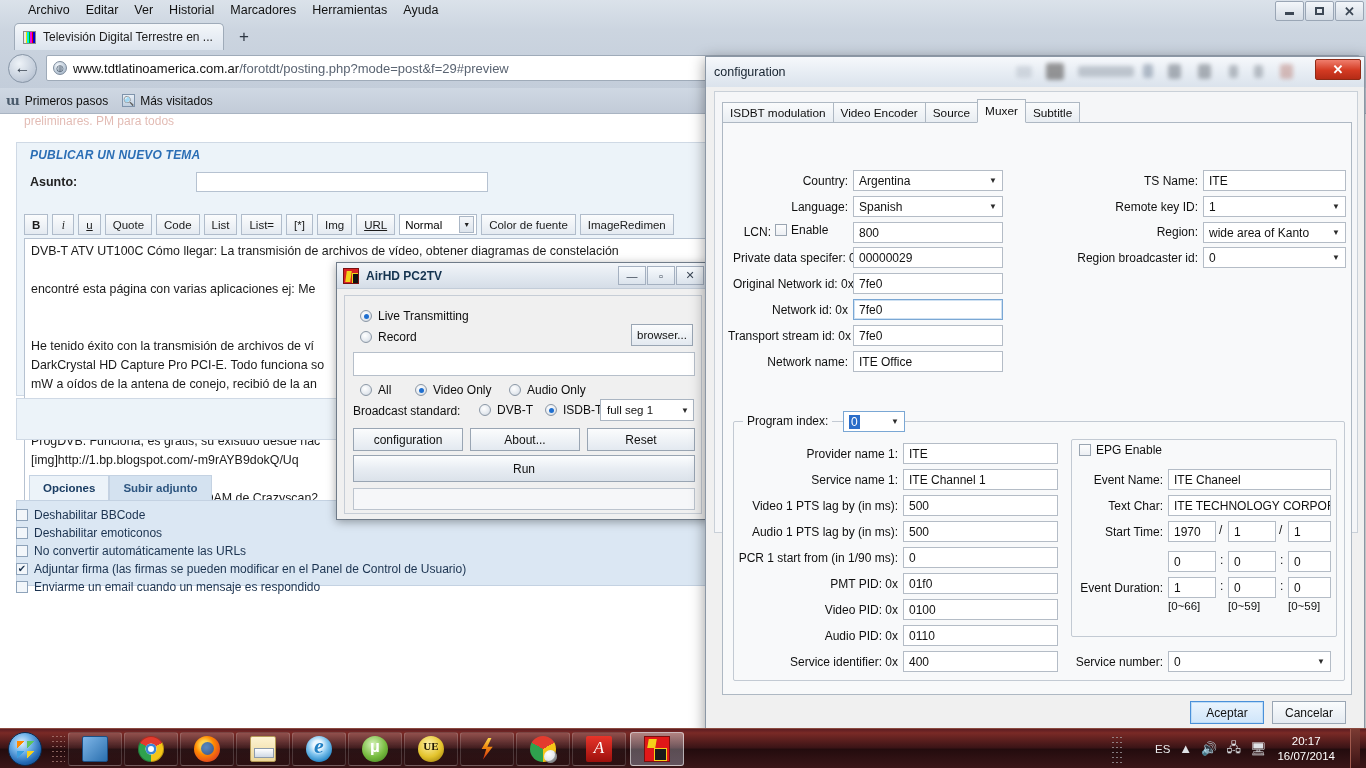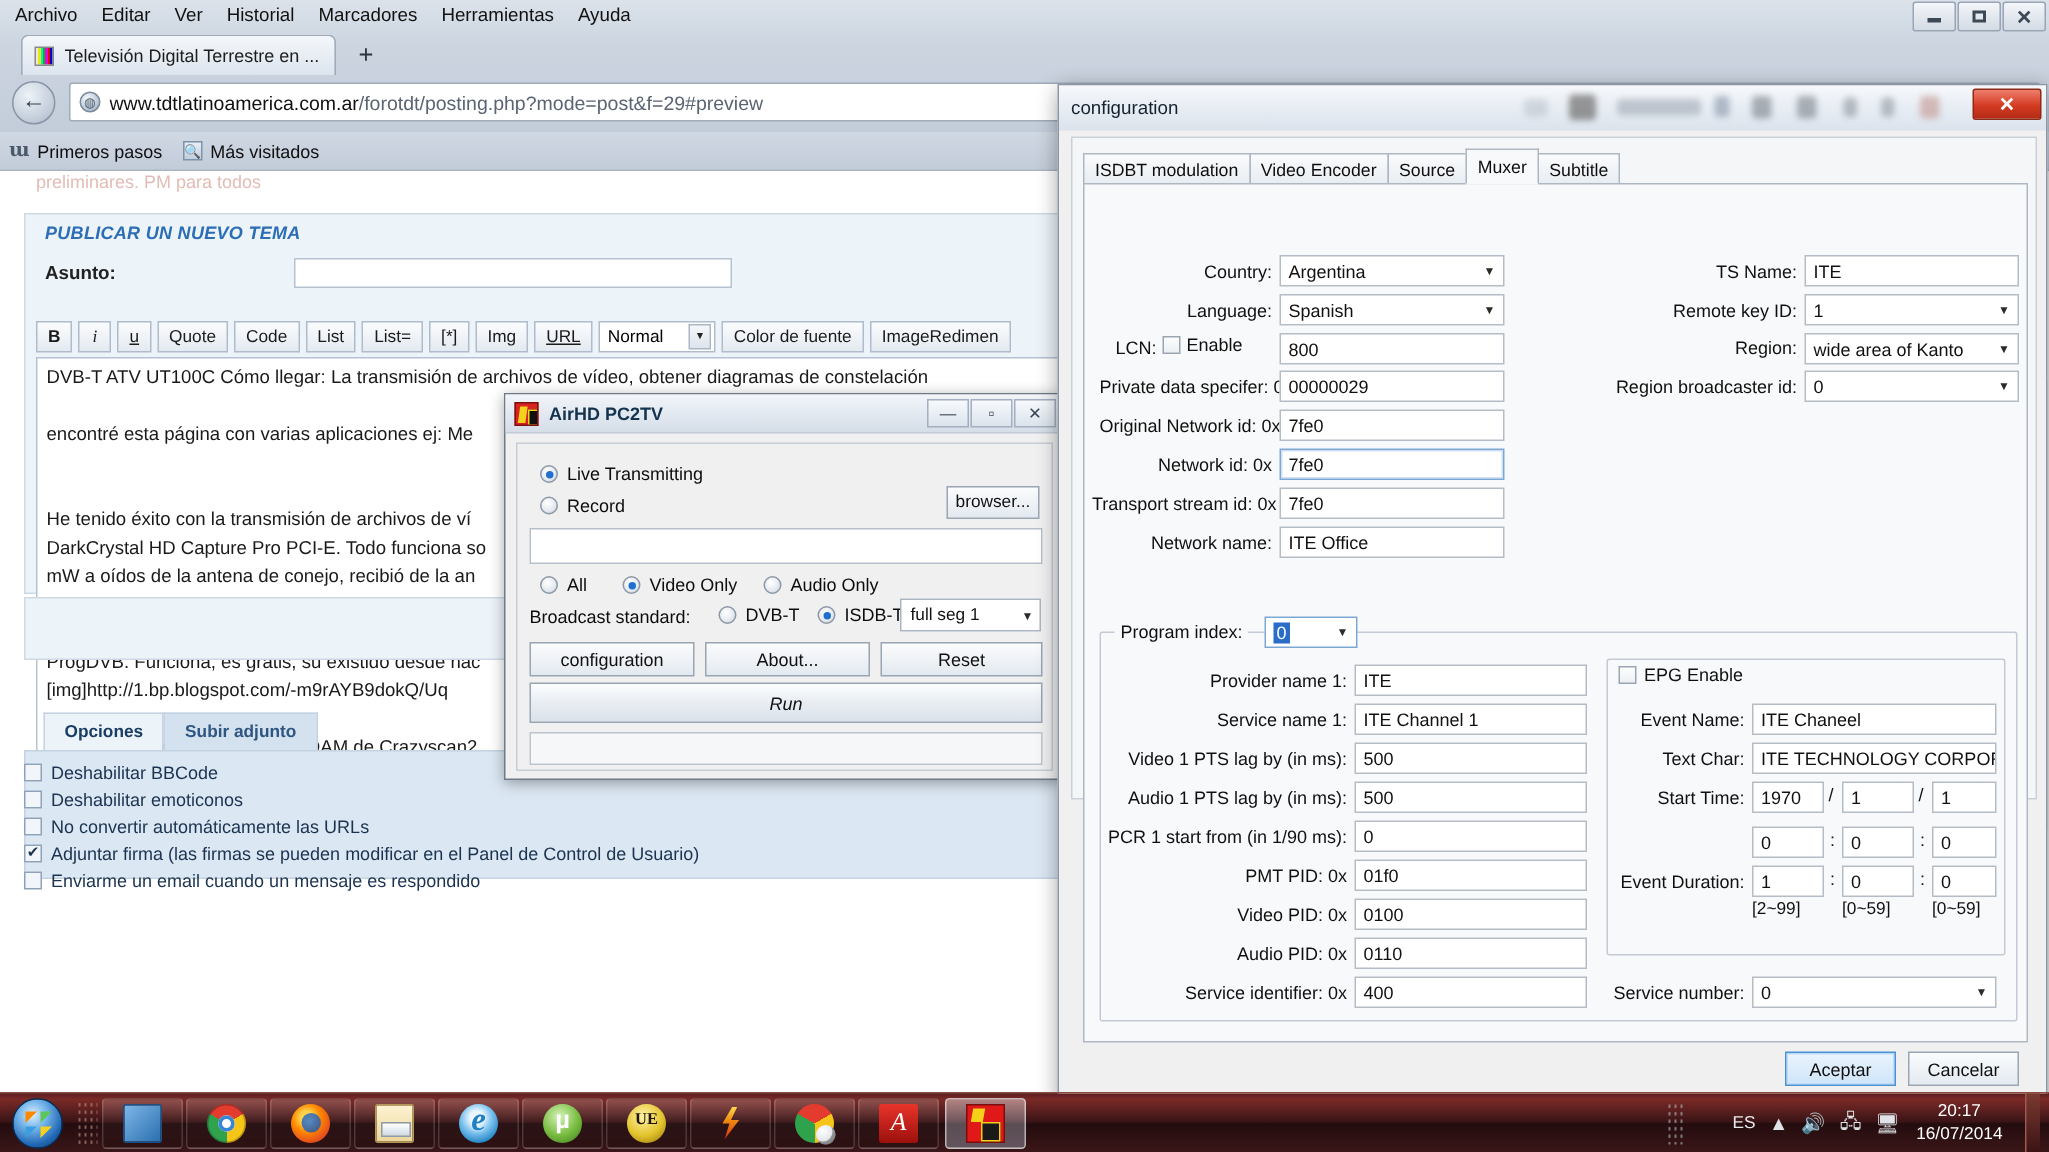--- a/index.html
+++ b/index.html
@@ -17,21 +17,21 @@
     position: absolute; left: 0; top: 0; width: 1366px; height: 728px;
     background: linear-gradient(to bottom, #d6dde7 0%, #c9d2de 40%, #bcc6d4 100%);
   }
   #browser-chrome-top {
     position: absolute; left:0; top:0; width:1366px; height: 88px;
     background: linear-gradient(to bottom, #dbe2ea 0px, #ccd5e0 30px, #c3cdda 88px);
   }
   
   #menubar {
     position: absolute; left: 0; top: 0; height: 20px; width: 1240px;
-    display: flex; align-items: flex-start; padding-left: 2px; gap: 0px;
+    display: flex; align-items: flex-start; padding-left: 20px; gap: 0px;
     z-index: 6;
   }
   .menu-item {
     padding: 2px 8px; font-size: 12.5px; color: #111;
     font-family: "Liberation Sans", sans-serif; line-height: 16px;
     white-space: nowrap;
   }
 
   
   #winctl {
@@ -290,21 +290,20 @@
     background: linear-gradient(to bottom,#fbfcfd,#e3e9f0);
     border: 1px solid #99a5b3; font-size: 12px; color: #111;
     display: flex; align-items: center; justify-content: center;
   }
   #a-config { left: 8px; top: 132px; width: 110px; }
   #a-about { left: 125px; top: 132px; width: 110px; }
   #a-reset { left: 242px; top: 132px; width: 108px; }
   #a-run {
     left: 8px; top: 159px; width: 342px; height: 27px;
     background: linear-gradient(to bottom,#fcfdfe,#e8edf3 50%,#dbe2ea);
-    font-style: italic;
   }
   #a-status {
     position: absolute; left: 8px; top: 192px; width: 342px; height: 22px;
     background: #f6f7f9; border: 1px solid #bcc4ce;
   }
 
   
   #cfg {
     position: absolute; left: 705px; top: 56px; width: 660px; height: 680px;
     background: #f0f0f0;
@@ -882,21 +881,21 @@
       <div style="position:absolute;left:557px;top:430px;font-size:12px;color:#101010">:</div>
       <div class="fld-input" style="left:565px;top:428px;width:43px">0</div>
 
       <div class="fld-label" style="left:345px;top:458px;width:95px">Event Duration:</div>
       <div class="fld-input" style="left:445px;top:454px;width:48px">1</div>
       <div style="position:absolute;left:497px;top:456px;font-size:12px;color:#101010">:</div>
       <div class="fld-input" style="left:505px;top:454px;width:48px">0</div>
       <div style="position:absolute;left:557px;top:456px;font-size:12px;color:#101010">:</div>
       <div class="fld-input" style="left:565px;top:454px;width:43px">0</div>
 
-      <div style="position:absolute;left:445px;top:477px;font-size:11.5px;color:#101010">[2~99]</div>
+      <div style="position:absolute;left:445px;top:477px;font-size:11.5px;color:#101010">[0~66]</div>
       <div style="position:absolute;left:505px;top:477px;font-size:11.5px;color:#101010">[0~59]</div>
       <div style="position:absolute;left:565px;top:477px;font-size:11.5px;color:#101010">[0~59]</div>
 
       <div class="fld-label" style="left:340px;top:532px;width:100px">Service number:</div>
       <div class="fld-combo" style="left:445px;top:528px;width:163px">
         <span>0</span>
         <span class="caret">▼</span>
       </div>
     </div>
   </div>

